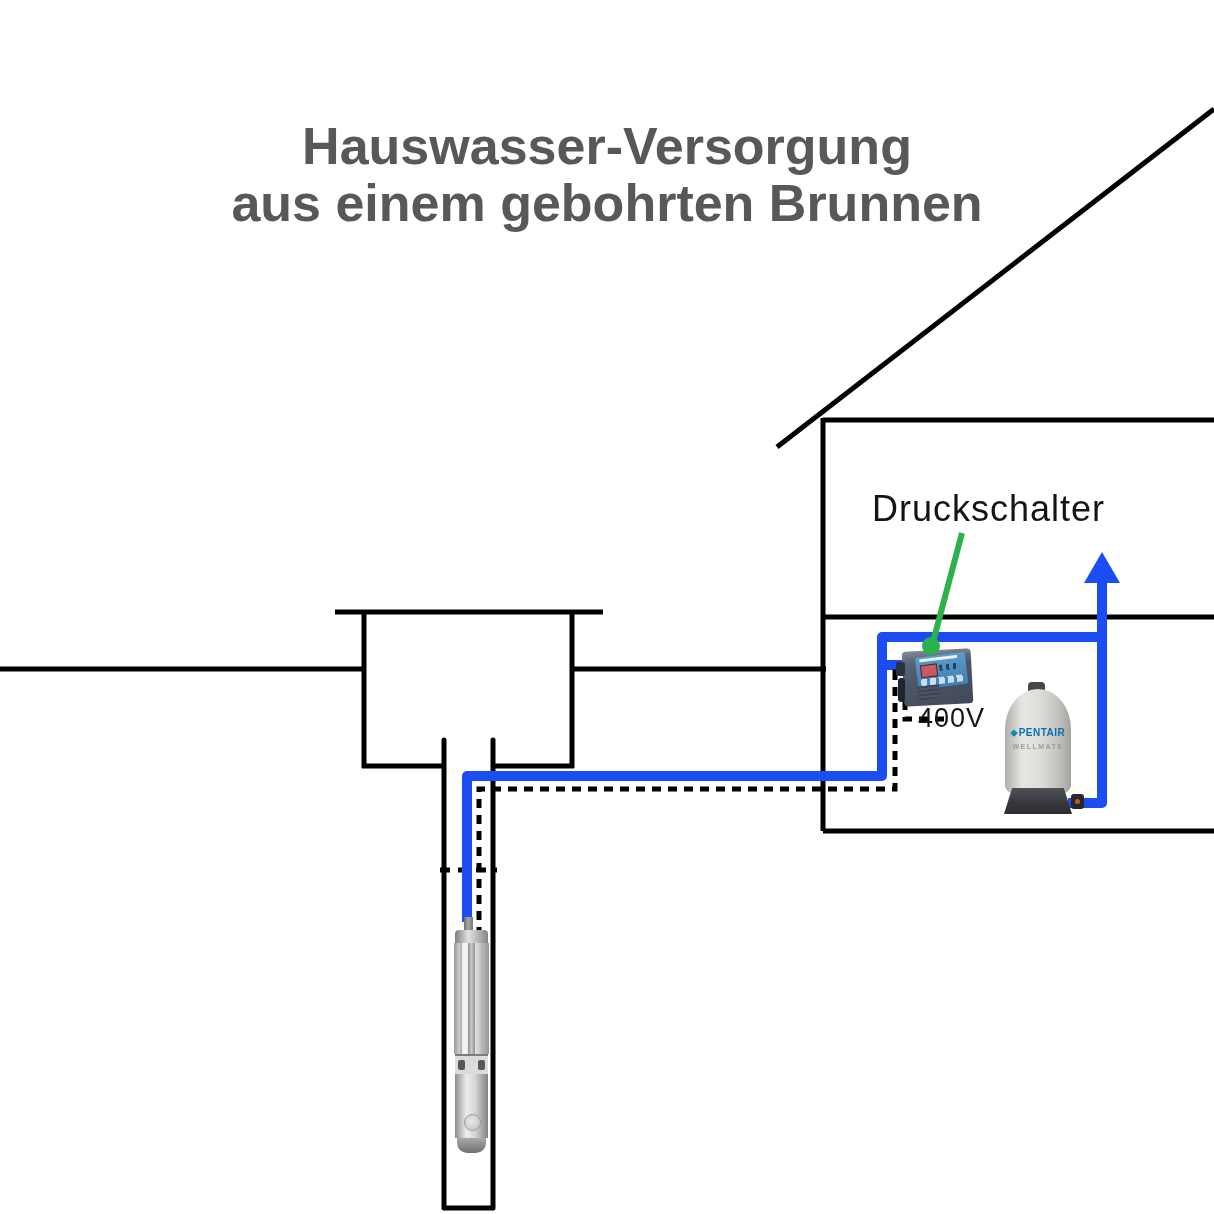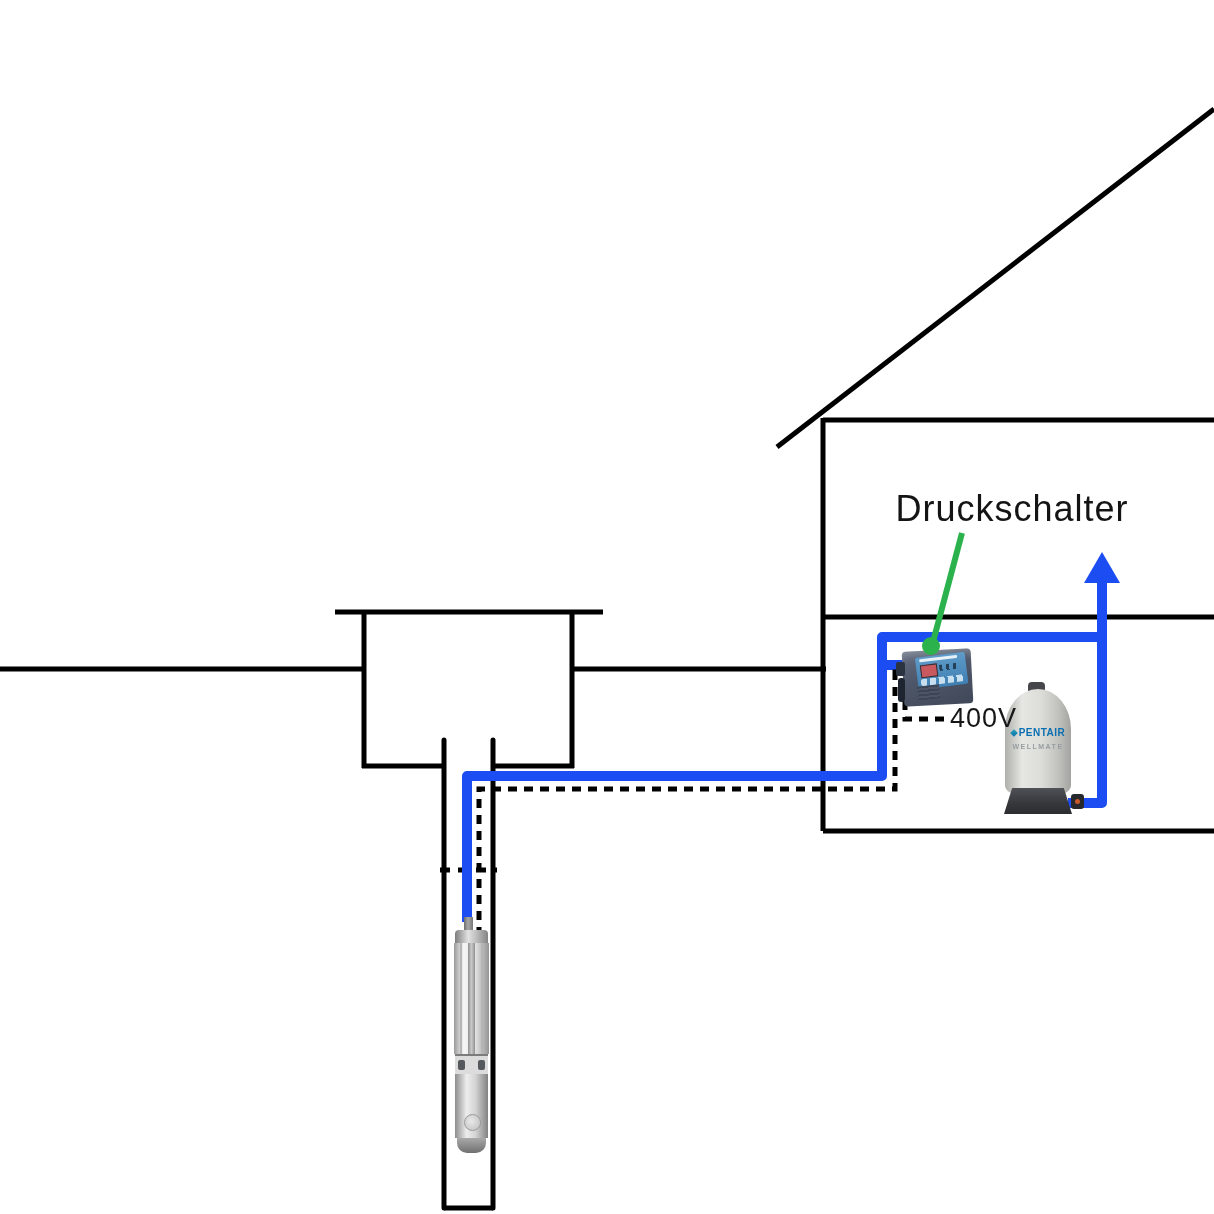--- a/index.html
+++ b/index.html
@@ -12,25 +12,25 @@
   #overlay-svg{z-index:5;}
   .abs{position:absolute;}
 
   
   #title{
     left:0;right:0;top:118px;text-align:center;z-index:2;
     color:var(--title-gray);font-weight:bold;font-size:52px;line-height:57px;
     letter-spacing:0px;
   }
   #druckschalter-label{
-    left:872px;top:488px;width:280px;text-align:center;z-index:2;
+    left:872px;top:488px;width:280px;text-align:left;z-index:2;
     color:#141414;font-size:36px;font-weight:400;letter-spacing:1px;
   }
   #voltage-label{
-    left:950px;top:703px;z-index:4;
+    left:918px;top:703px;z-index:4;
     color:#161616;font-size:27px;font-weight:400;letter-spacing:1px;
   }
 
   
   #control-box{left:896px;top:638px;width:82px;height:72px;z-index:3;}
   #control-box .body{
     position:absolute;left:7px;top:12px;width:69px;height:55px;
     background:linear-gradient(160deg,#636e80 0%,#4d5668 45%,#404858 100%);
     border-radius:4px;transform:rotate(-3deg);
     box-shadow:inset 0 10px 8px -6px rgba(255,255,255,.25);
@@ -123,20 +123,24 @@
 
     <path d="M467,922 V776 H882 V637 H1102" stroke="var(--pipe-blue)" stroke-width="10" fill="none" stroke-linejoin="round"></path>
     <path d="M1068,803 H1102 V575" stroke="var(--pipe-blue)" stroke-width="10" fill="none" stroke-linejoin="round"></path>
     <path d="M882,665 H905" stroke="var(--pipe-blue)" stroke-width="10" fill="none"></path>
     <polygon points="1102,552 1084,583 1120,583" fill="var(--pipe-blue)"></polygon>
 
     <path d="M479,936 V789 H895 V672 H906" stroke="var(--line-black)" stroke-width="5" fill="none" stroke-dasharray="9 7"></path>
     <path d="M905,701 V719 H949" stroke="var(--line-black)" stroke-width="5" fill="none" stroke-dasharray="9 7"></path>
   </svg>
 
+  <div id="title" class="abs">
+    <div>Hauswasser-Versorgung</div>
+    <div>aus einem gebohrten Brunnen</div>
+  </div>
 
   <div id="druckschalter-label" class="abs">Druckschalter</div>
   <div id="voltage-label" class="abs">400V</div>
 
   <div id="control-box" class="abs">
     <div class="body">
       <div class="panel">
         <i class="brand"></i>
         <i class="display"></i>
         <i class="leds"></i>

